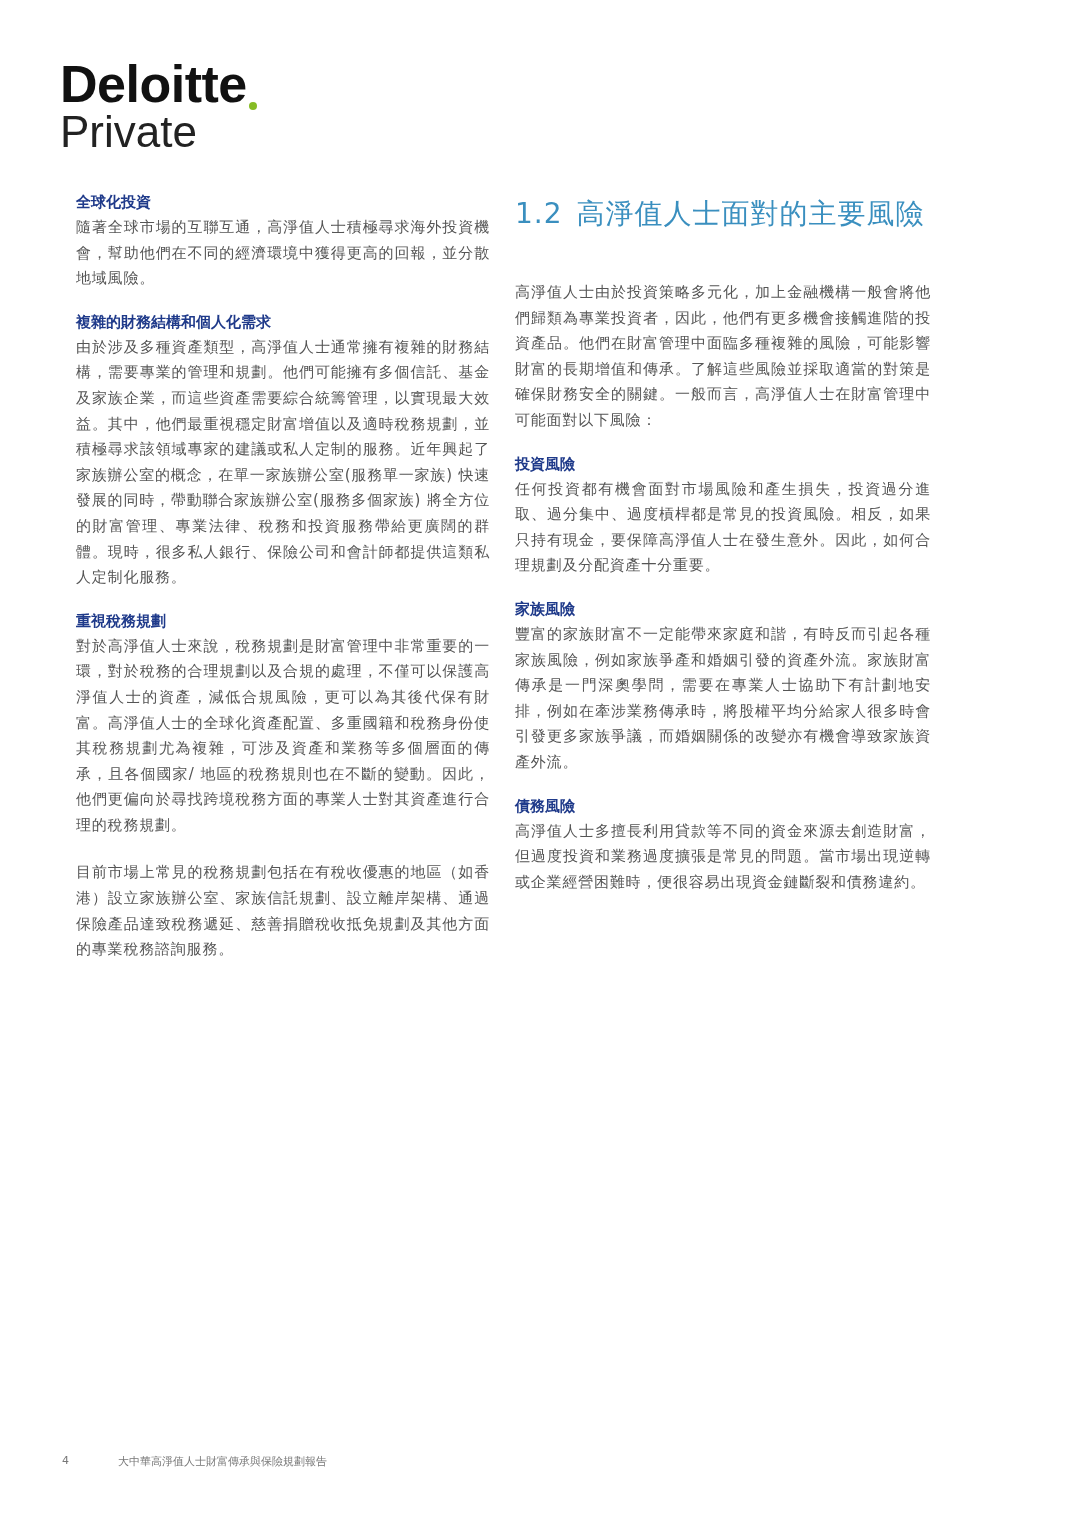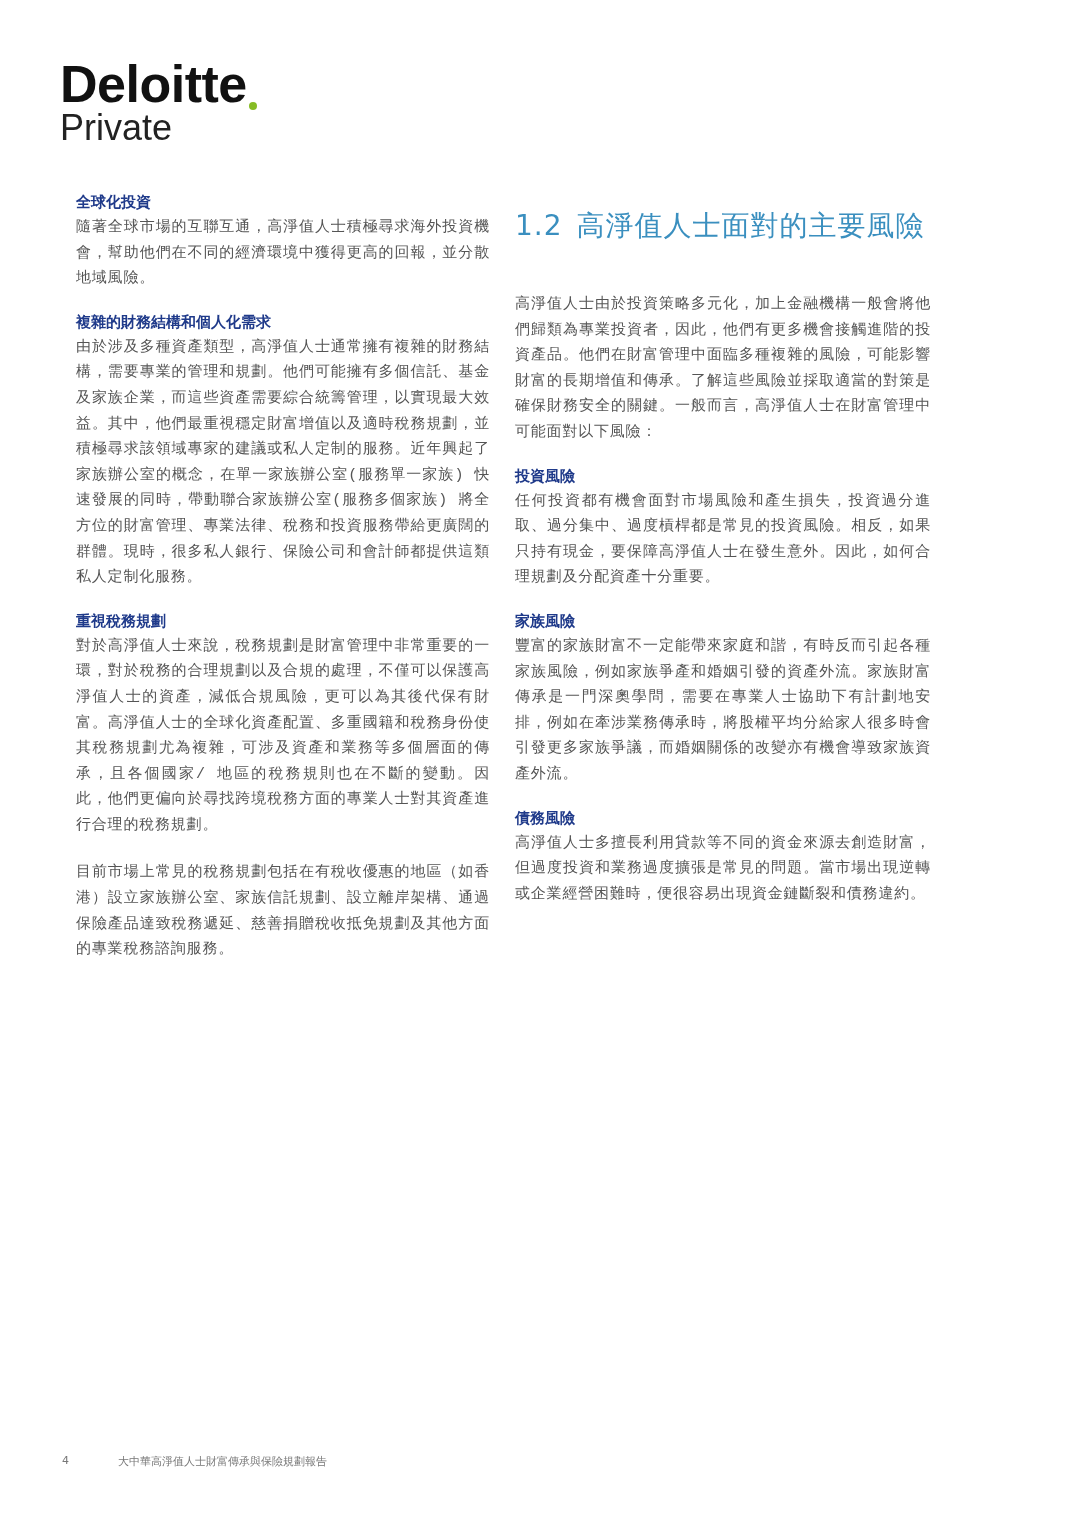--- a/index.html
+++ b/index.html
@@ -28,21 +28,21 @@
   .logo-dot {
     display: inline-block;
     width: 8px;
     height: 8px;
     border-radius: 50%;
     background: #86bc25;
     margin-left: 2px;
   }
   .logo-sub {
     font-family: "Liberation Sans", "DejaVu Sans", sans-serif;
-    font-size: 36px;
+    font-size: 44px;
     color: #222222;
     margin-top: 0px;
     font-weight: normal;
   }
   .col {
     position: absolute;
     top: 190px;
   }
   .col-left { left: 76px; width: 414px; }
   .col-right { left: 515px; width: 416px; }
@@ -53,31 +53,30 @@
     font-size: 15px;
     line-height: 24px;
     margin-bottom: 1px;
   }
   .para {
     font-size: 15px;
     line-height: 25.6px;
     color: #555555;
     text-align: justify;
     letter-spacing: 0.8px;
-    font-family: Liberation Mono, monospace;
   }
   .block { margin-bottom: 18px; }
   .block-gap { margin-top: 22px; }
 
   .section-title {
     font-size: 28px;
     color: #3a8fbf;
     font-weight: normal;
     line-height: 40px;
-    margin-top: 16px;
+    margin-top: 4px;
     margin-bottom: 46px;
     letter-spacing: 1px;
   }
   .section-title .num { margin-right: 14px; }
 
   .footer {
     position: absolute;
     top: 1454px;
     left: 62px;
     font-size: 11px;

